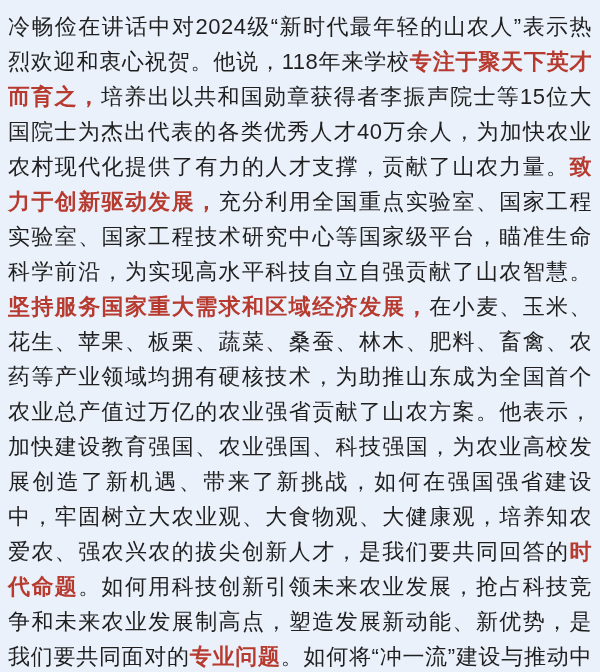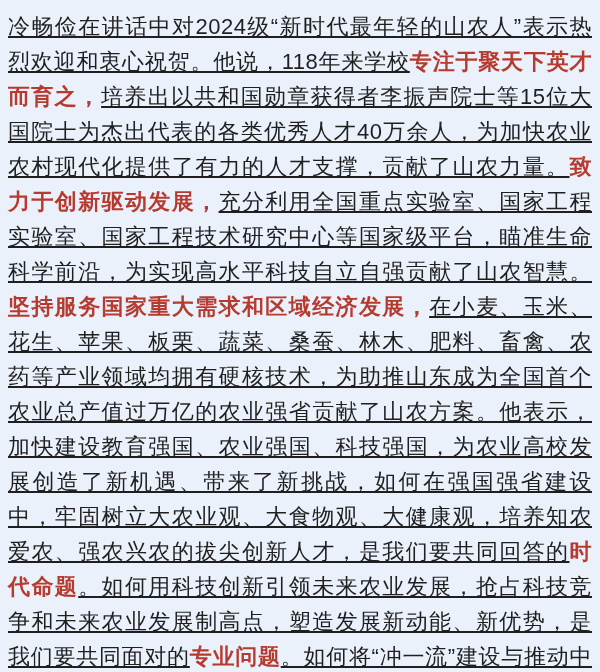--- a/index.html
+++ b/index.html
@@ -16,21 +16,21 @@
     margin: 0;
     font-family: "Liberation Sans", "DejaVu Sans", sans-serif;
     font-size: 22px;
     line-height: 35px;
     color: #1f1f1f;
     text-align: justify;
     text-justify: inter-character;
     letter-spacing: 0.5px;
     word-break: break-all;
   }
-  .seg-normal { font-weight: 400; text-decoration: underline; }
+  .seg-normal { font-weight: 400; }
   .seg-red { font-weight: 700; }
 </style>
 </head>
 <body style="background: rgb(234, 241, 251);">
 
 <div class="page" style="background: rgb(234, 241, 251);">
   <p class="para" style="color: rgb(31, 31, 31);"><span class="seg-normal">冷畅俭在讲话中对2024级“新时代最年轻的山农人”表示热烈欢迎和衷心祝贺。他说，118年来学校</span><span class="seg-red" style="color: rgb(183, 58, 47);">专注于聚天下英才而育之，</span><span class="seg-normal">培养出以共和国勋章获得者李振声院士等15位大国院士为杰出代表的各类优秀人才40万余人，为加快农业农村现代化提供了有力的人才支撑，贡献了山农力量。</span><span class="seg-red" style="color: rgb(183, 58, 47);">致力于创新驱动发展，</span><span class="seg-normal">充分利用全国重点实验室、国家工程实验室、国家工程技术研究中心等国家级平台，瞄准生命科学前沿，为实现高水平科技自立自强贡献了山农智慧。</span><span class="seg-red" style="color: rgb(183, 58, 47);">坚持服务国家重大需求和区域经济发展，</span><span class="seg-normal">在小麦、玉米、花生、苹果、板栗、蔬菜、桑蚕、林木、肥料、畜禽、农药等产业领域均拥有硬核技术，为助推山东成为全国首个农业总产值过万亿的农业强省贡献了山农方案。他表示，加快建设教育强国、农业强国、科技强国，为农业高校发展创造了新机遇、带来了新挑战，如何在强国强省建设中，牢固树立大农业观、大食物观、大健康观，培养知农爱农、强农兴农的拔尖创新人才，是我们要共同回答的</span><span class="seg-red" style="color: rgb(183, 58, 47);">时代命题</span><span class="seg-normal">。如何用科技创新引领未来农业发展，抢占科技竞争和未来农业发展制高点，塑造发展新动能、新优势，是我们要共同面对的</span><span class="seg-red" style="color: rgb(183, 58, 47);">专业问题</span><span class="seg-normal">。如何将“冲一流”建设与推动中国式现代化结合起来，与建设更高水平的“齐鲁粮仓”结合起来，与加快培育发展农业新质生产力结合起来，是我们要共同破解的</span></p>
 </div>
 
 </body></html>

